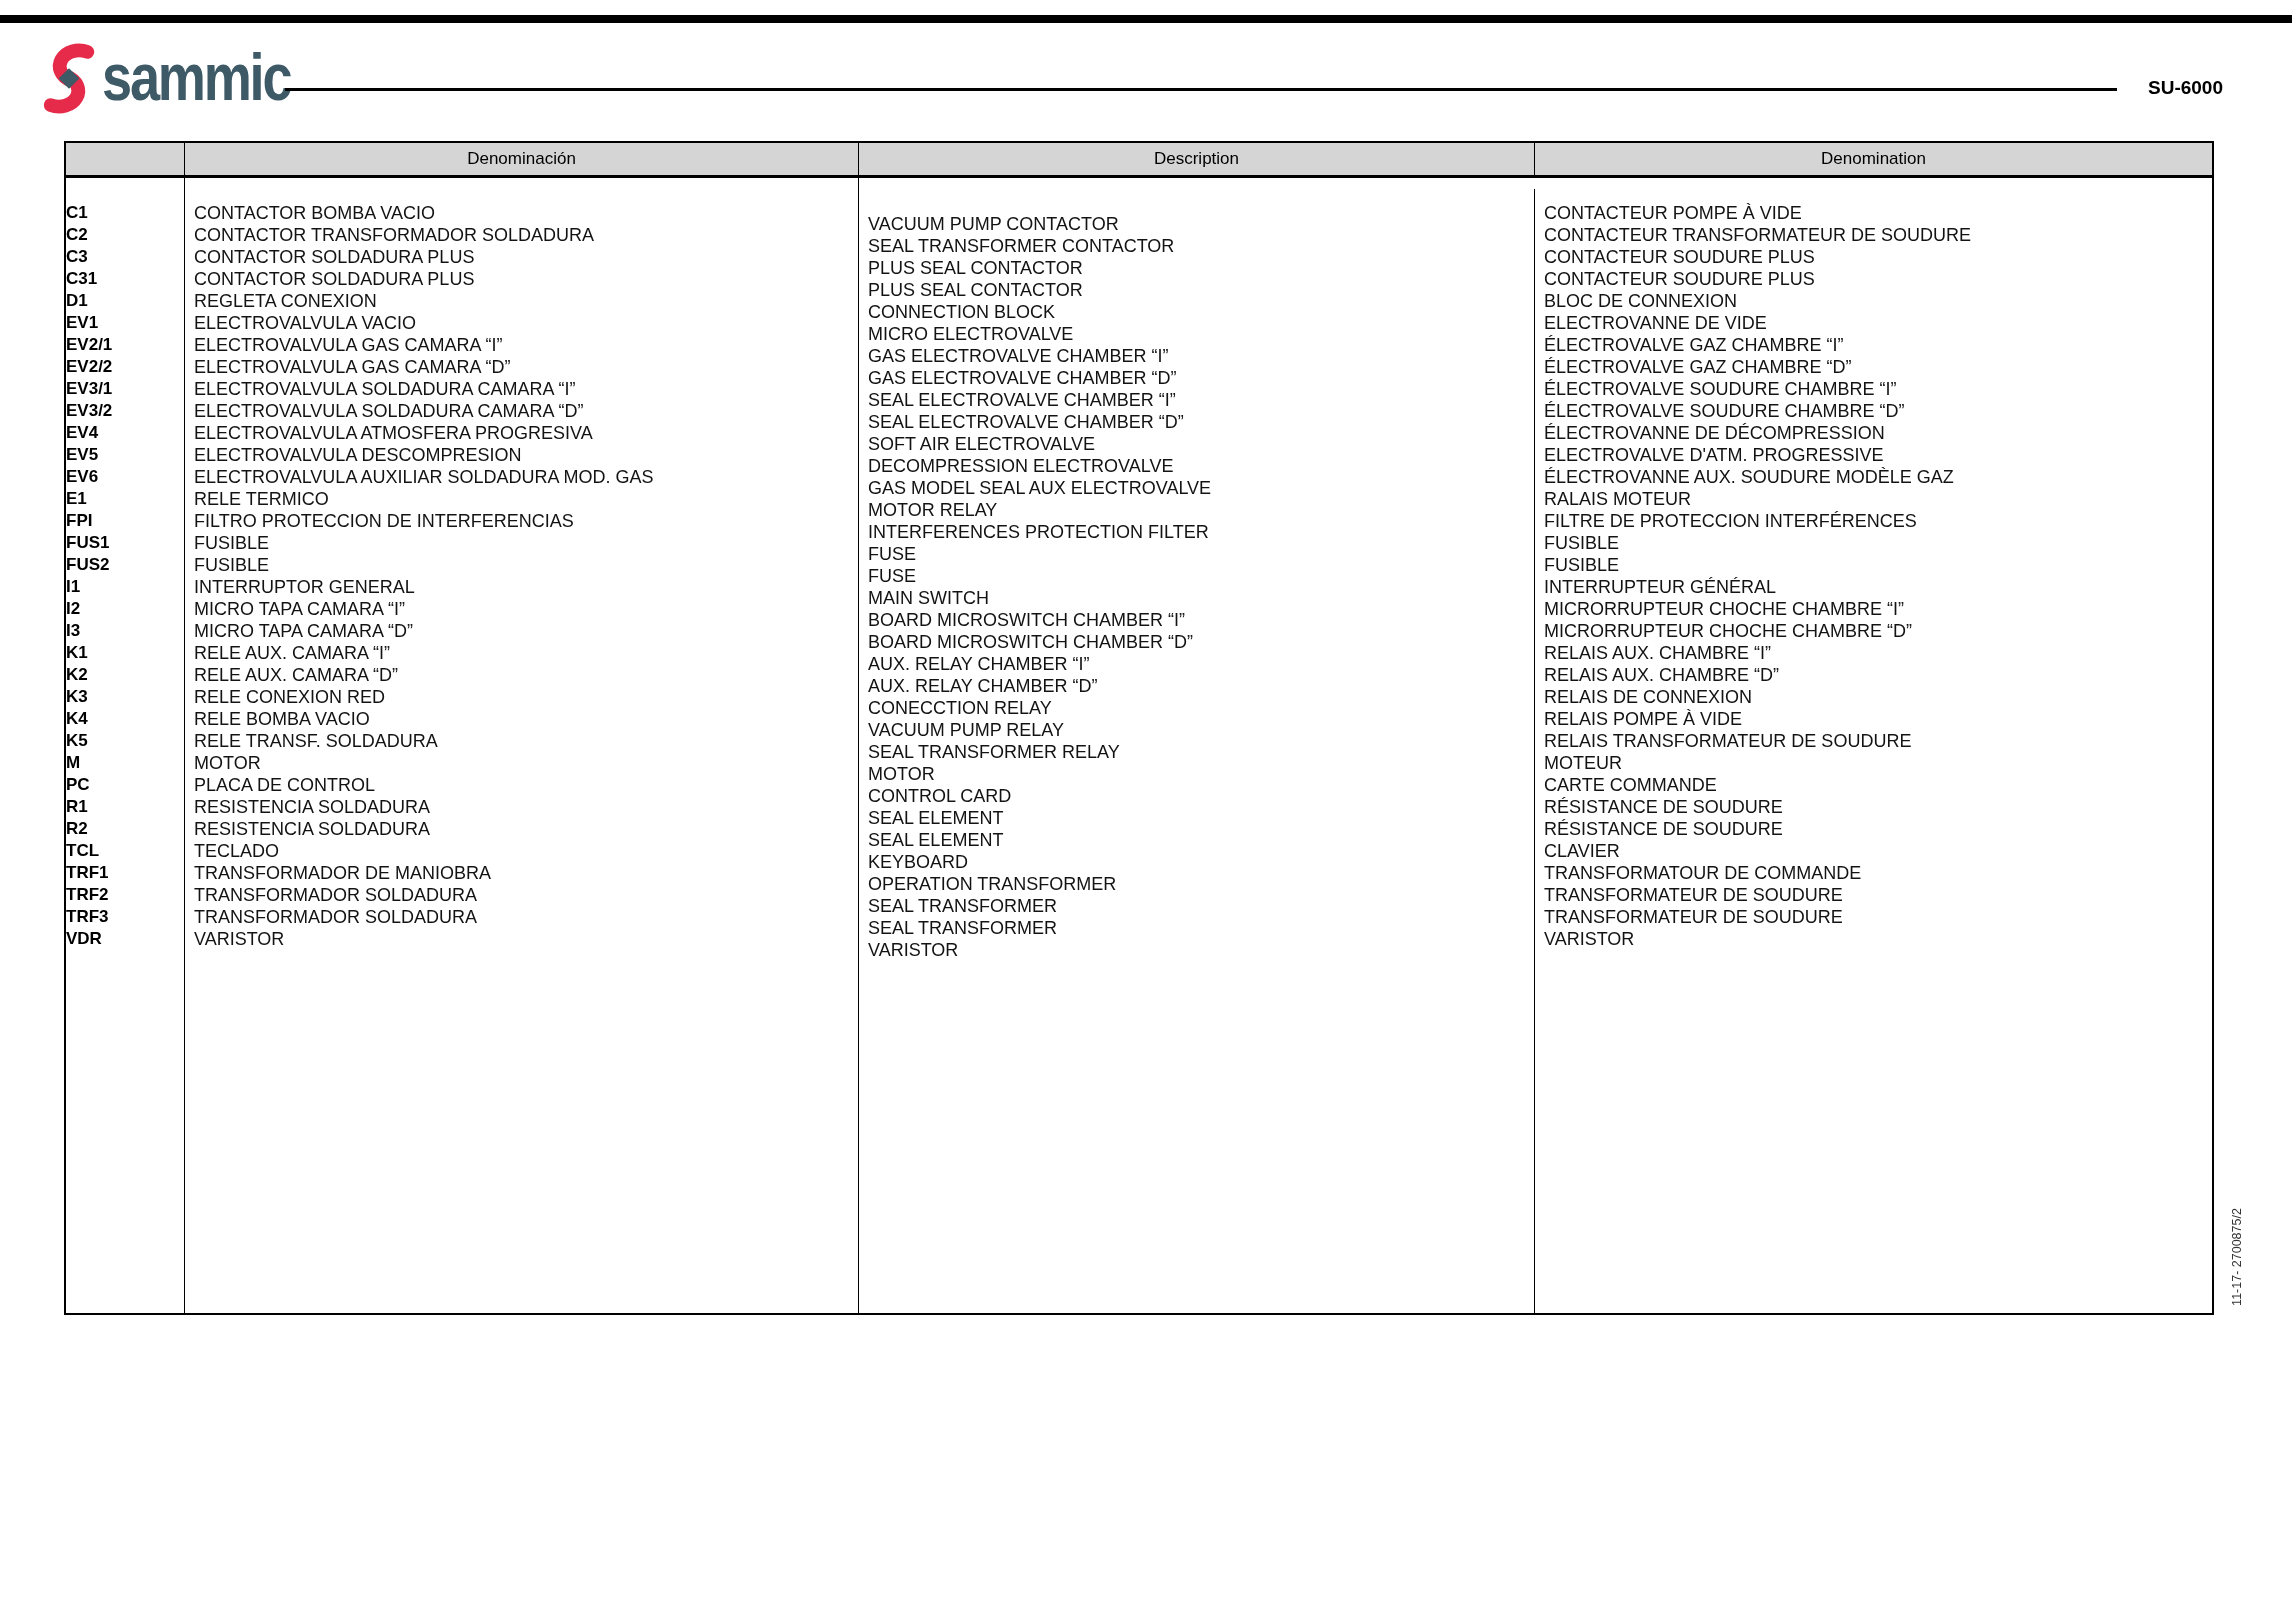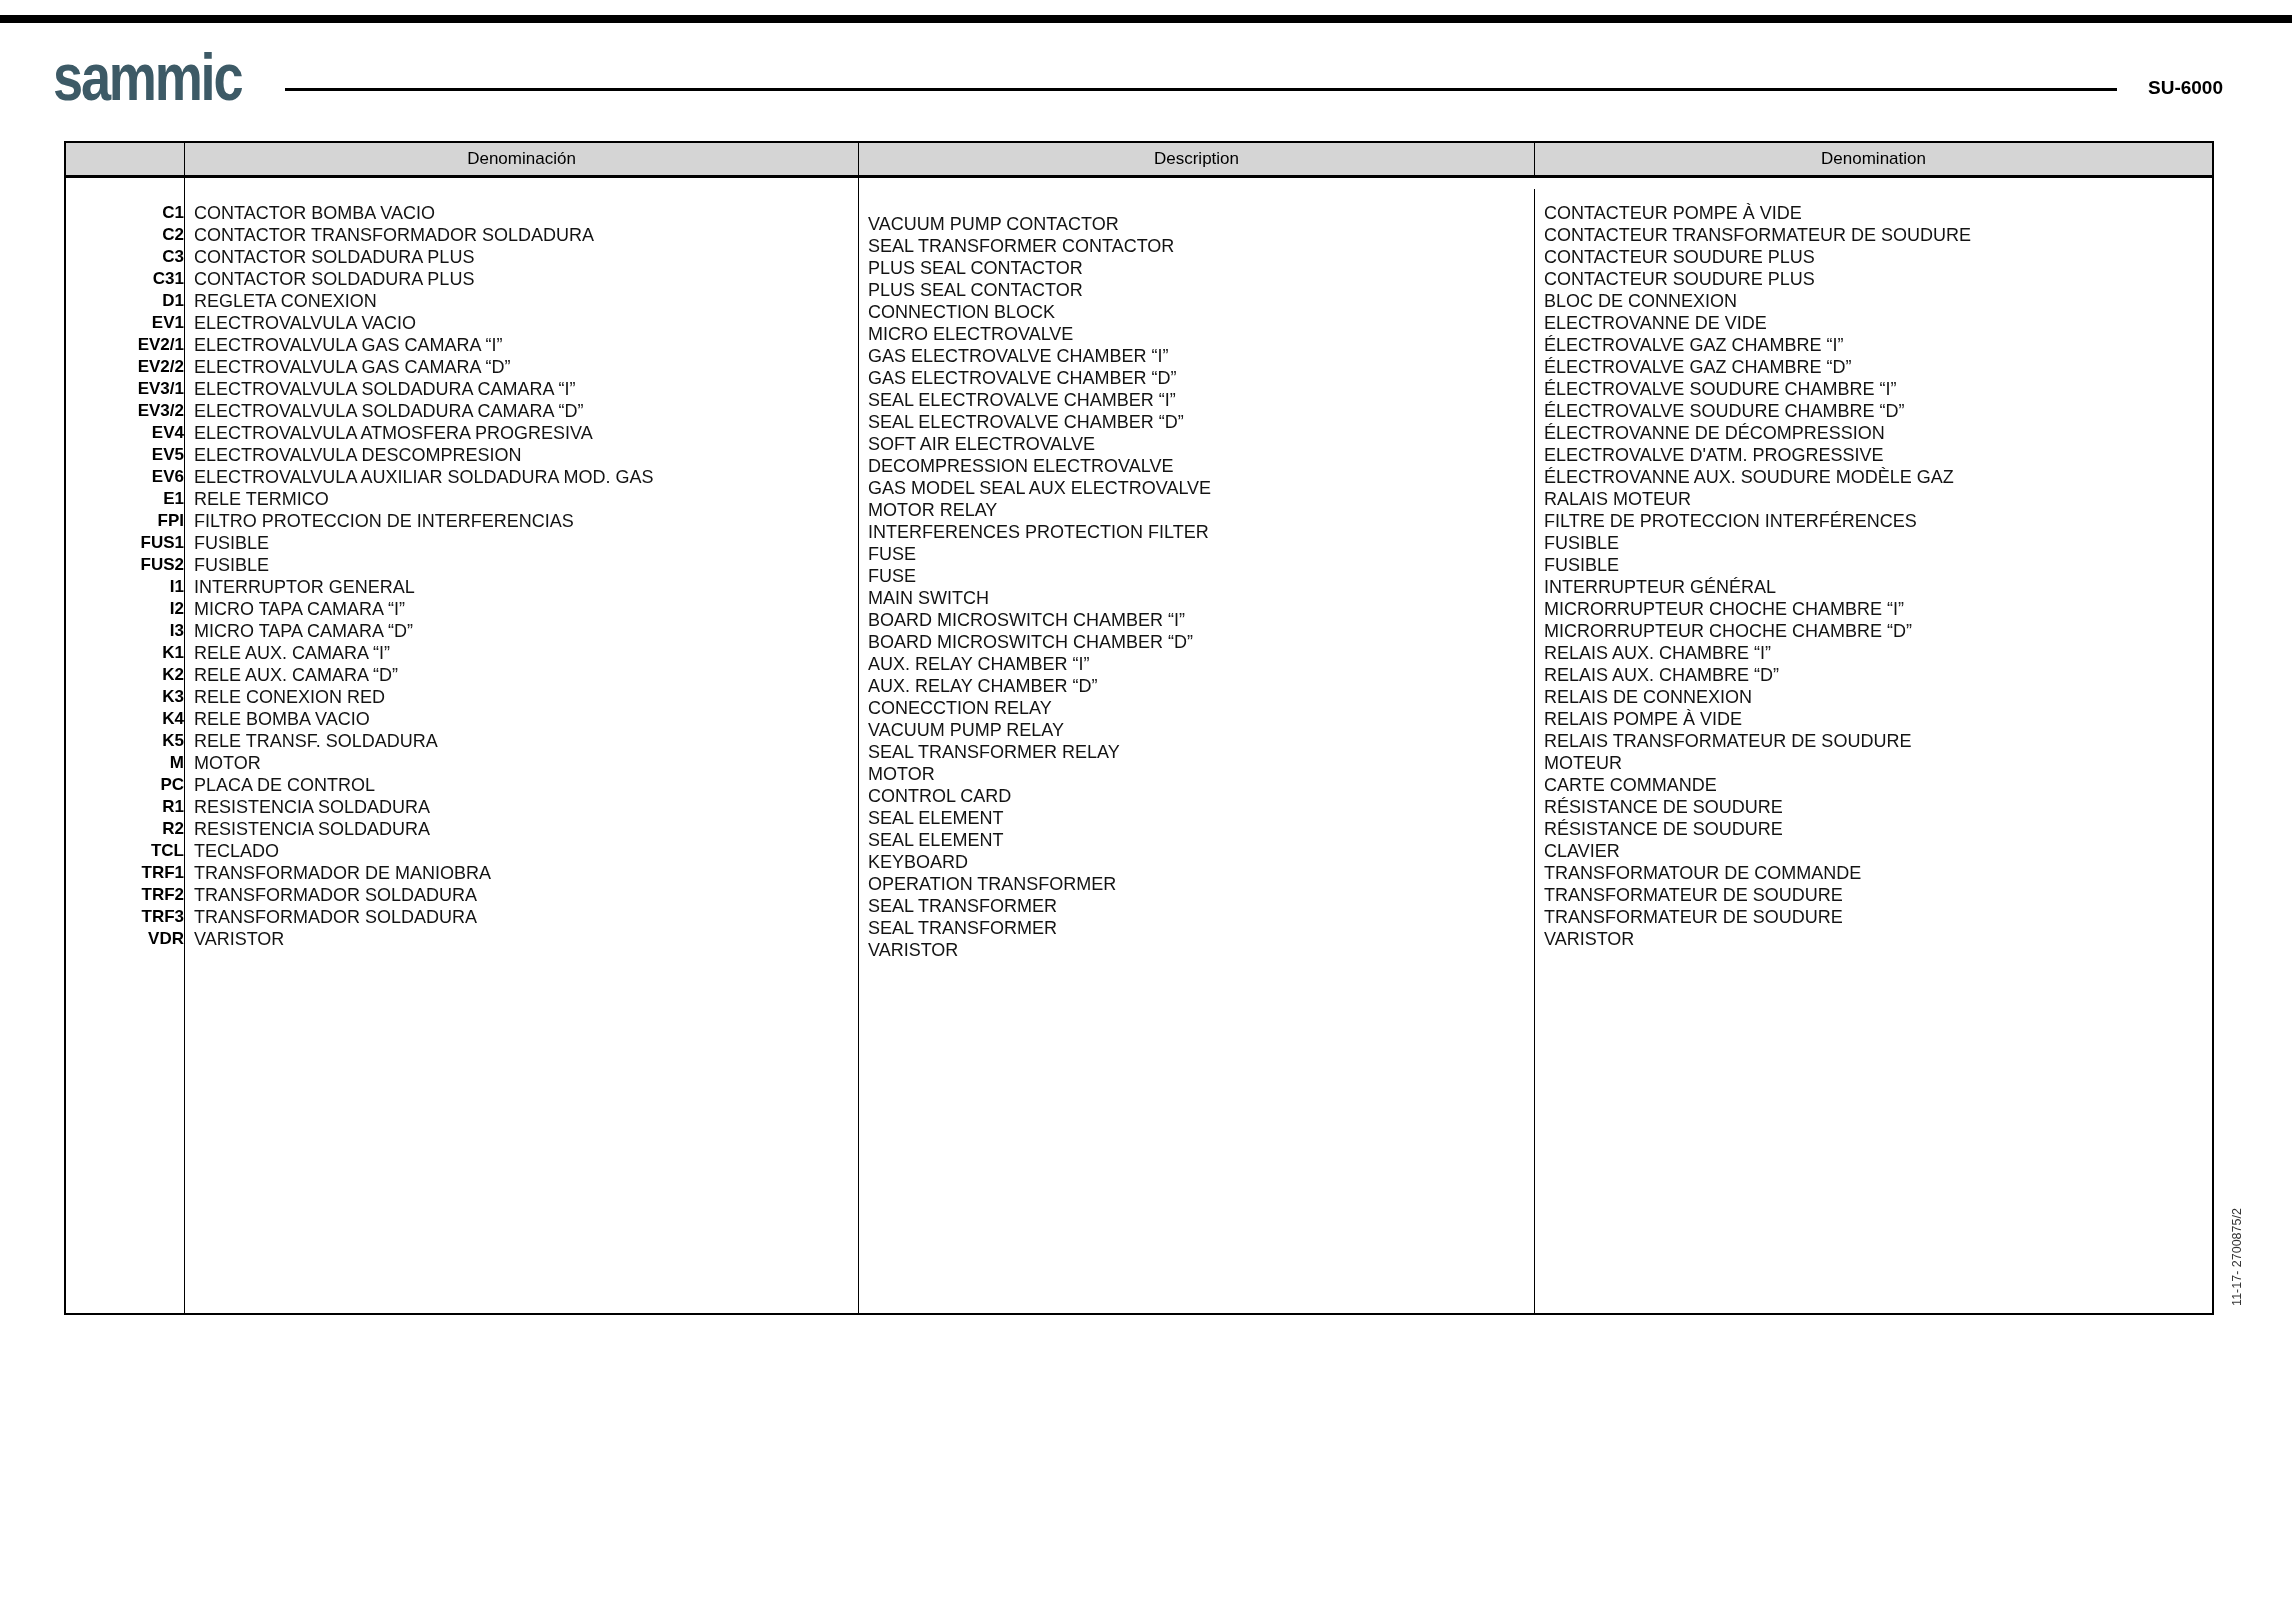--- a/index.html
+++ b/index.html
@@ -9,22 +9,22 @@
     background:#ffffff;
     font-family:"Liberation Sans", sans-serif;
     color:#111111;
     overflow:hidden;
   }
   .topbar{
     position:absolute;left:0;top:15px;width:2293px;height:8px;
     background:#000000;
   }
   .logo{
-    position:absolute;left:48px;top:38px;height:79px;
-    display:flex;align-items:flex-end;flex-direction:column;
+    position:absolute;left:41px;top:38px;height:79px;
+    display:flex;align-items:flex-end;
   }
   .logo svg{display:block;}
   .wordmark{
     display:inline-block;
     font-size:66px;font-weight:bold;
     color:#3d5a66;
     letter-spacing:-2.7px;
     transform:scaleX(0.82);
     transform-origin:left center;
     margin-left:5.4px;
@@ -74,21 +74,21 @@
   .col.w-en{width:676px;margin-top:11px;}
   .col.w-fr{flex:1;border-right:none;}
   .cell{
     height:22px;line-height:22px;
     font-size:18px;
     white-space:nowrap;
     padding-left:9px;
     color:#131313;
   }
   .cell.code{
-    font-size:17px;font-weight:bold;text-align:right;padding-left:0;
+    font-size:17px;font-weight:bold;text-align:left;padding-left:0;
     color:#000000;
   }
   .sidecode{
     position:absolute;left:2237px;top:1257px;
     transform:translate(-50%,-50%) rotate(-90deg);
     font-size:12.5px;color:#333333;
     white-space:nowrap;
   }
 </style>
 </head>

